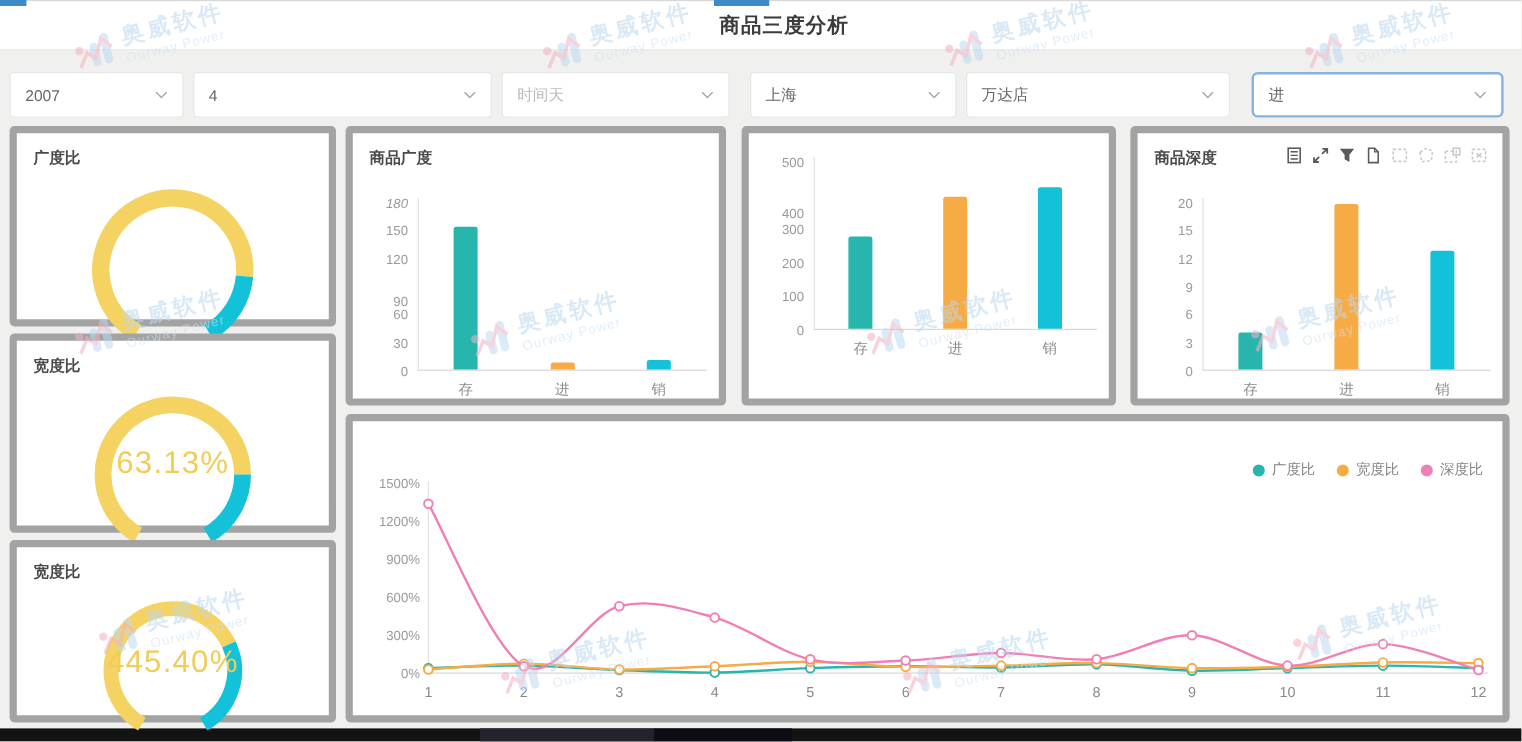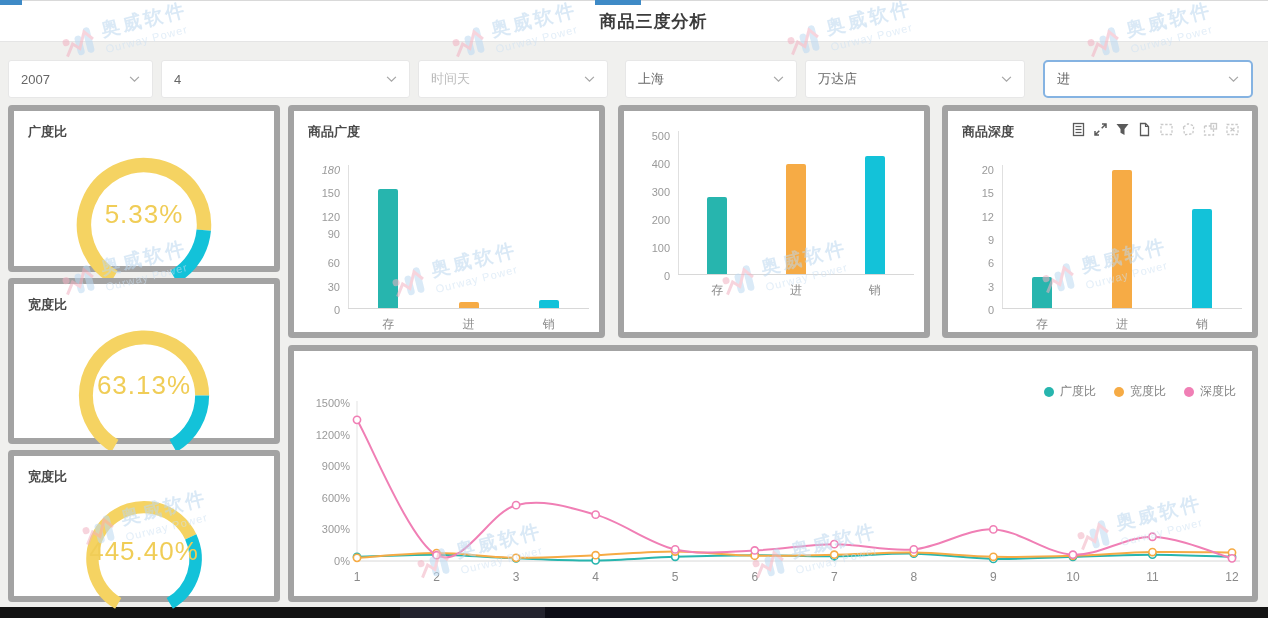--- a/index.html
+++ b/index.html
@@ -113,21 +113,20 @@
     </svg>
 </div>
 
 <div class="card" style="left:8px;top:105px;width:272px;height:167px;">
   <div class="card-title">广度比</div>
   <div class="gauge-wrap">
       <svg viewBox="0 0 160 144" width="178" height="160">
         <path d="M 52.99999999999997 118.76537180435967 A 54 54 0 1 1 133.79451369695425 76.70641010837355" fill="none" stroke="#f5d362" stroke-width="13"></path>
         <path d="M 133.79451369695425 76.70641010837355 A 54 54 0 0 1 107 118.76537180435969" fill="none" stroke="#13c2d9" stroke-width="13"></path>
       </svg>
-      <div class="gauge-value" style="top: 53.76px;">5.33%</div>
     </div>
 </div>
 <div class="card" style="left:8px;top:278px;width:272px;height:166px;">
   <div class="card-title">宽度比</div>
   <div class="gauge-wrap">
       <svg viewBox="0 0 160 144" width="178" height="155">
         <path d="M 52.99999999999997 118.76537180435967 A 54 54 0 1 1 134 72" fill="none" stroke="#f5d362" stroke-width="13"></path>
         <path d="M 134 72 A 54 54 0 0 1 107 118.76537180435969" fill="none" stroke="#13c2d9" stroke-width="13"></path>
       </svg>
       <div class="gauge-value" style="top: 52.08px;">63.13%</div>
@@ -143,41 +142,41 @@
       <div class="gauge-value" style="top: 46.2px;">445.40%</div>
     </div>
 </div>
 
 <div class="card" style="left:288px;top:105px;width:317px;height:233px;">
   <div class="card-title">商品广度</div>
   <div class="bar-plot">
       <div class="ytick" style="bottom: 19px;">0</div>
       <div class="ytick" style="bottom: 42.3333px;">30</div>
       <div class="ytick" style="bottom: 65.6667px;">60</div>
-      <div class="ytick" style="bottom: 95px;">90</div>
+      <div class="ytick" style="bottom: 77px;">90</div>
       <div class="ytick" style="bottom: 112.333px;">120</div>
       <div class="ytick" style="bottom: 135.667px;">150</div>
       <div class="ytick" style="bottom: 159px; font-style: italic;">180</div>
       <div class="vaxis" style="left: 46px; bottom: 26px; height: 144px;"></div>
       <div class="haxis" style="left: 46px; width: 241px; bottom: 26px;"></div>
       <div class="bar" style="left: 76.1667px; bottom: 27px; height: 119px; background: rgb(39, 181, 174);"></div>
       <div class="xlab" style="left: 64.1667px;">存</div>
       <div class="bar" style="left: 156.5px; bottom: 27px; height: 6.22222px; background: rgb(246, 171, 69);"></div>
       <div class="xlab" style="left: 144.5px;">进</div>
       <div class="bar" style="left: 236.833px; bottom: 27px; height: 7.77778px; background: rgb(19, 194, 217);"></div>
       <div class="xlab" style="left: 224.833px;">销</div>
     </div>
 </div>
 <div class="card" style="left:618px;top:105px;width:312px;height:233px;">
   <div class="bar-plot">
       <div class="ytick" style="bottom: 19px;">0</div>
       <div class="ytick" style="bottom: 47px;">100</div>
       <div class="ytick" style="bottom: 75px;">200</div>
       <div class="ytick" style="bottom: 103px;">300</div>
-      <div class="ytick" style="bottom: 131px; margin-top: 15px;">400</div>
+      <div class="ytick" style="bottom: 116px; margin-top: 15px;">400</div>
       <div class="ytick" style="bottom: 159px;">500</div>
       <div class="vaxis" style="left: 46px; bottom: 26px; height: 144px;"></div>
       <div class="haxis" style="left: 46px; width: 236px; bottom: 26px;"></div>
       <div class="bar" style="left: 75.3333px; bottom: 27px; height: 77px; background: rgb(39, 181, 174);"></div>
       <div class="xlab" style="left: 63.3333px;">存</div>
       <div class="bar" style="left: 154px; bottom: 27px; height: 110.04px; background: rgb(246, 171, 69);"></div>
       <div class="xlab" style="left: 142px;">进</div>
       <div class="bar" style="left: 232.667px; bottom: 27px; height: 118.16px; background: rgb(19, 194, 217);"></div>
       <div class="xlab" style="left: 220.667px;">销</div>
     </div>

